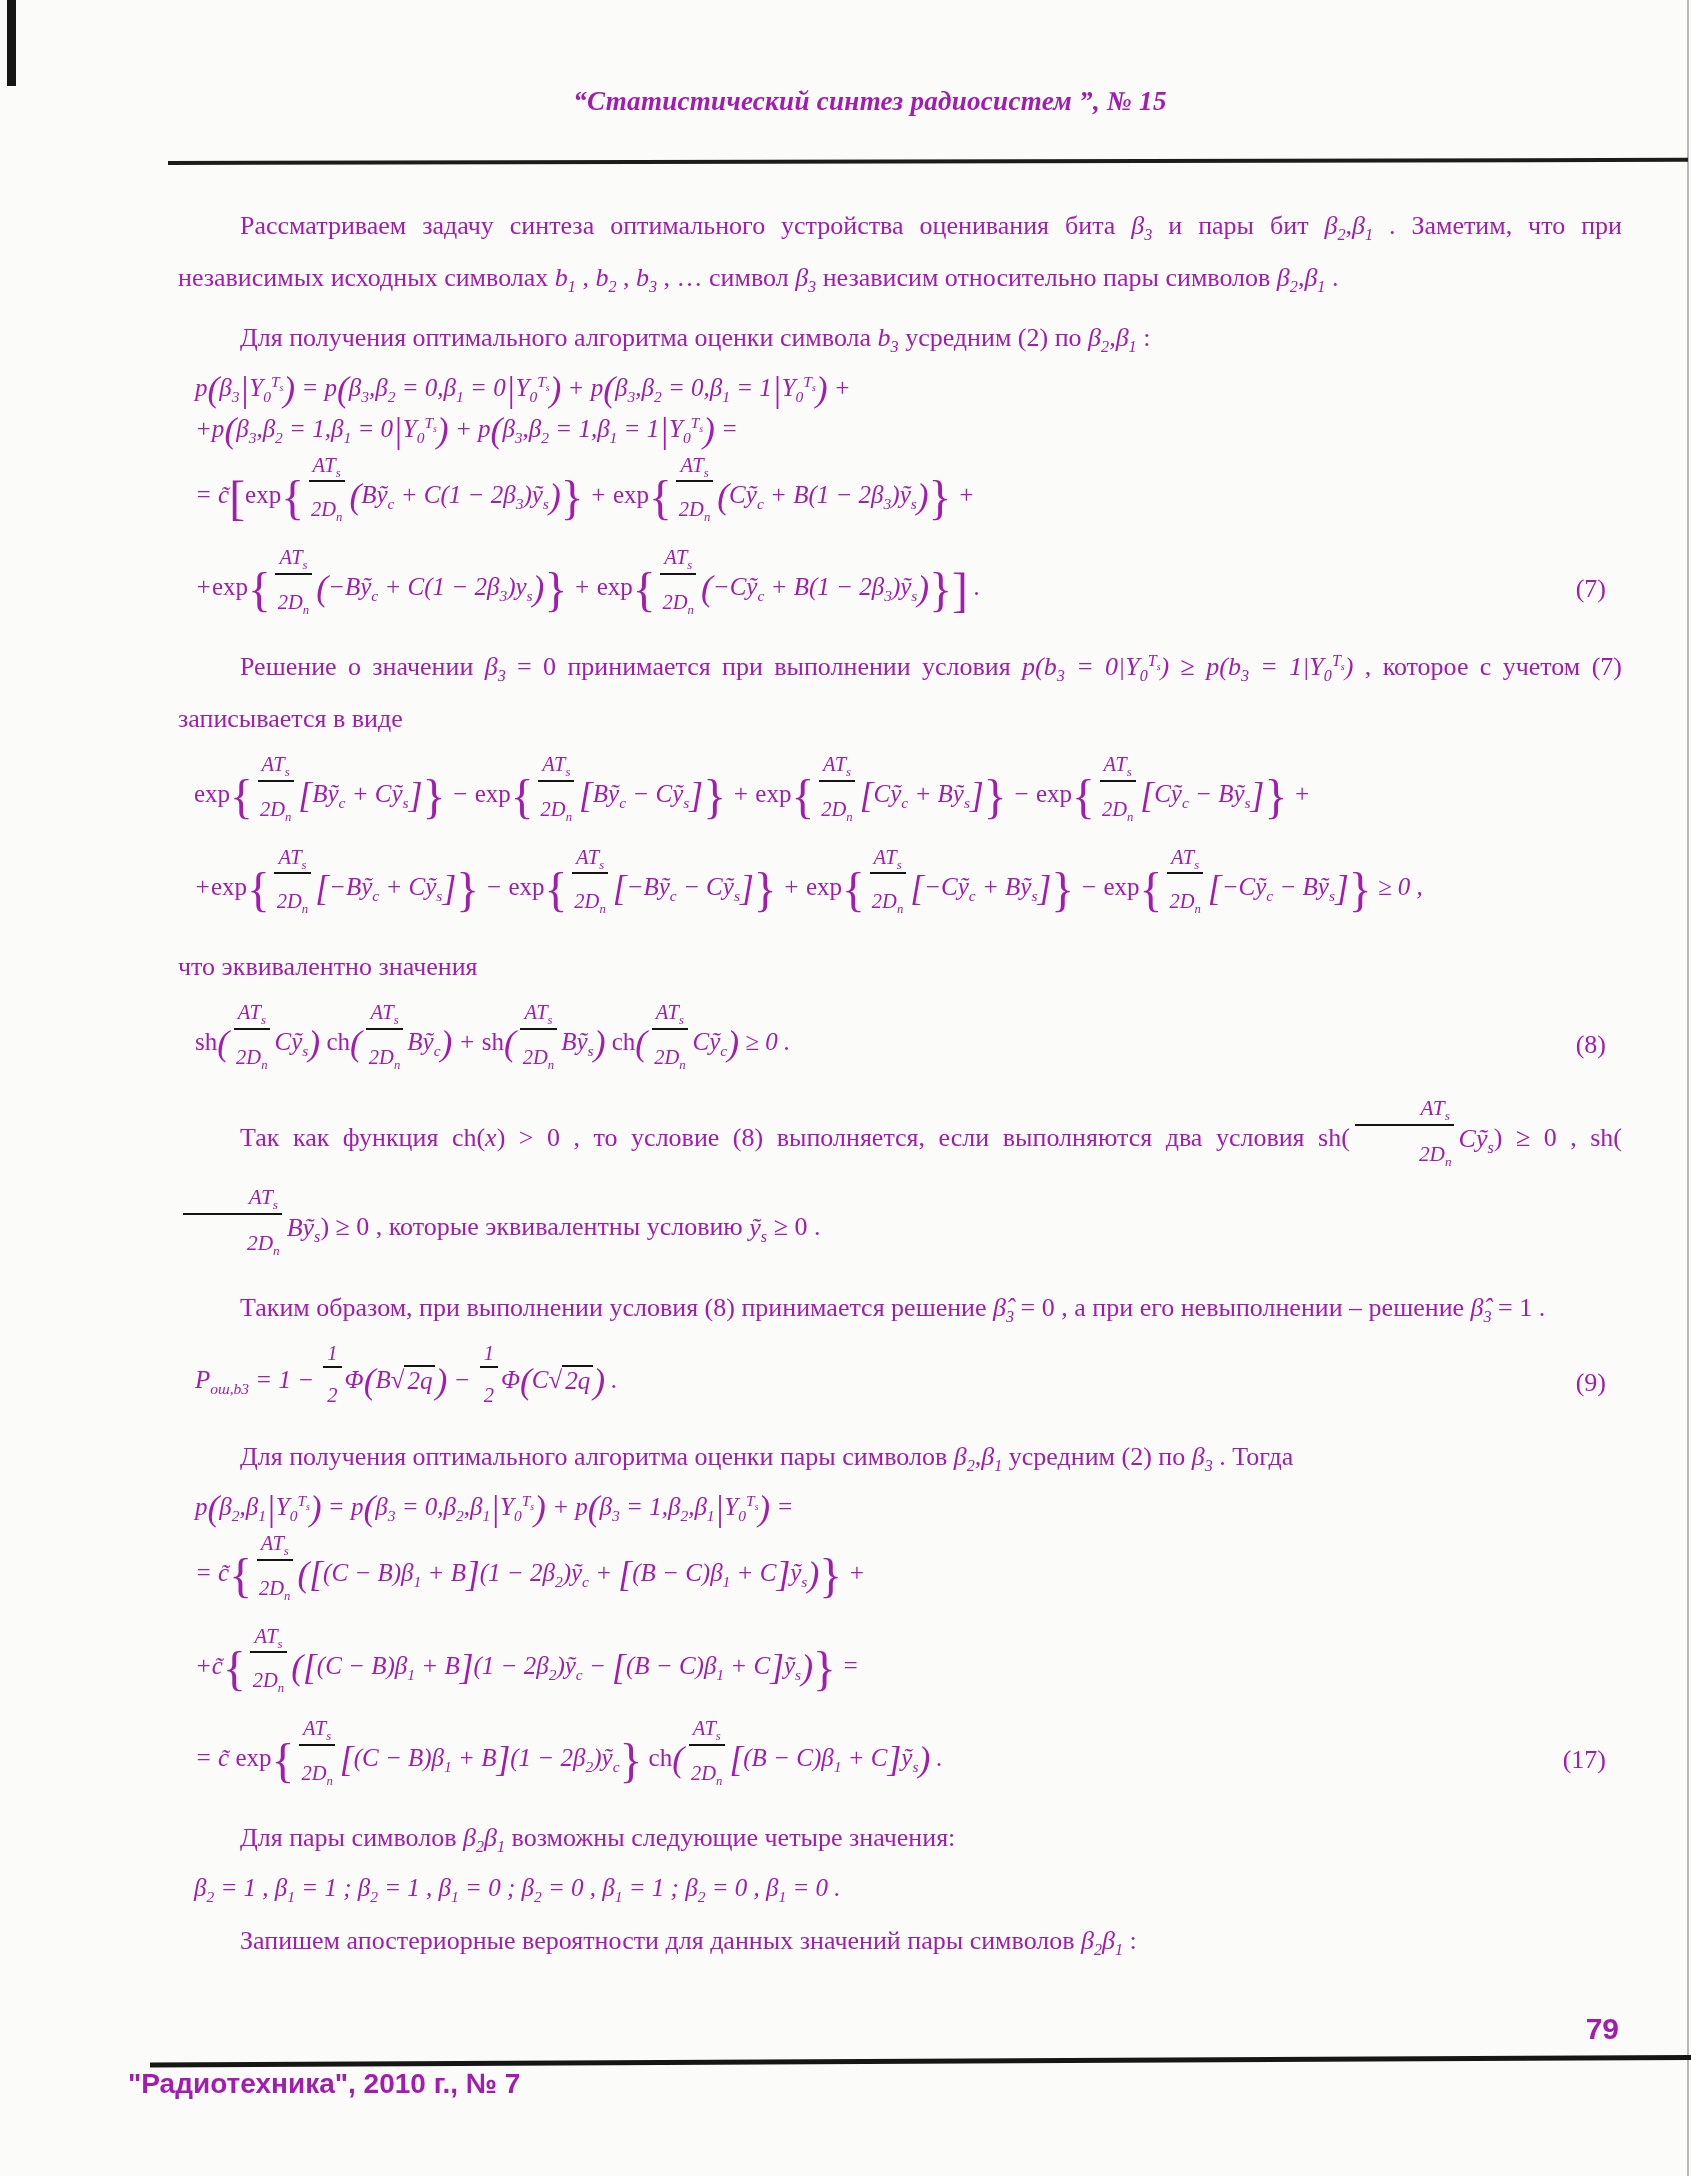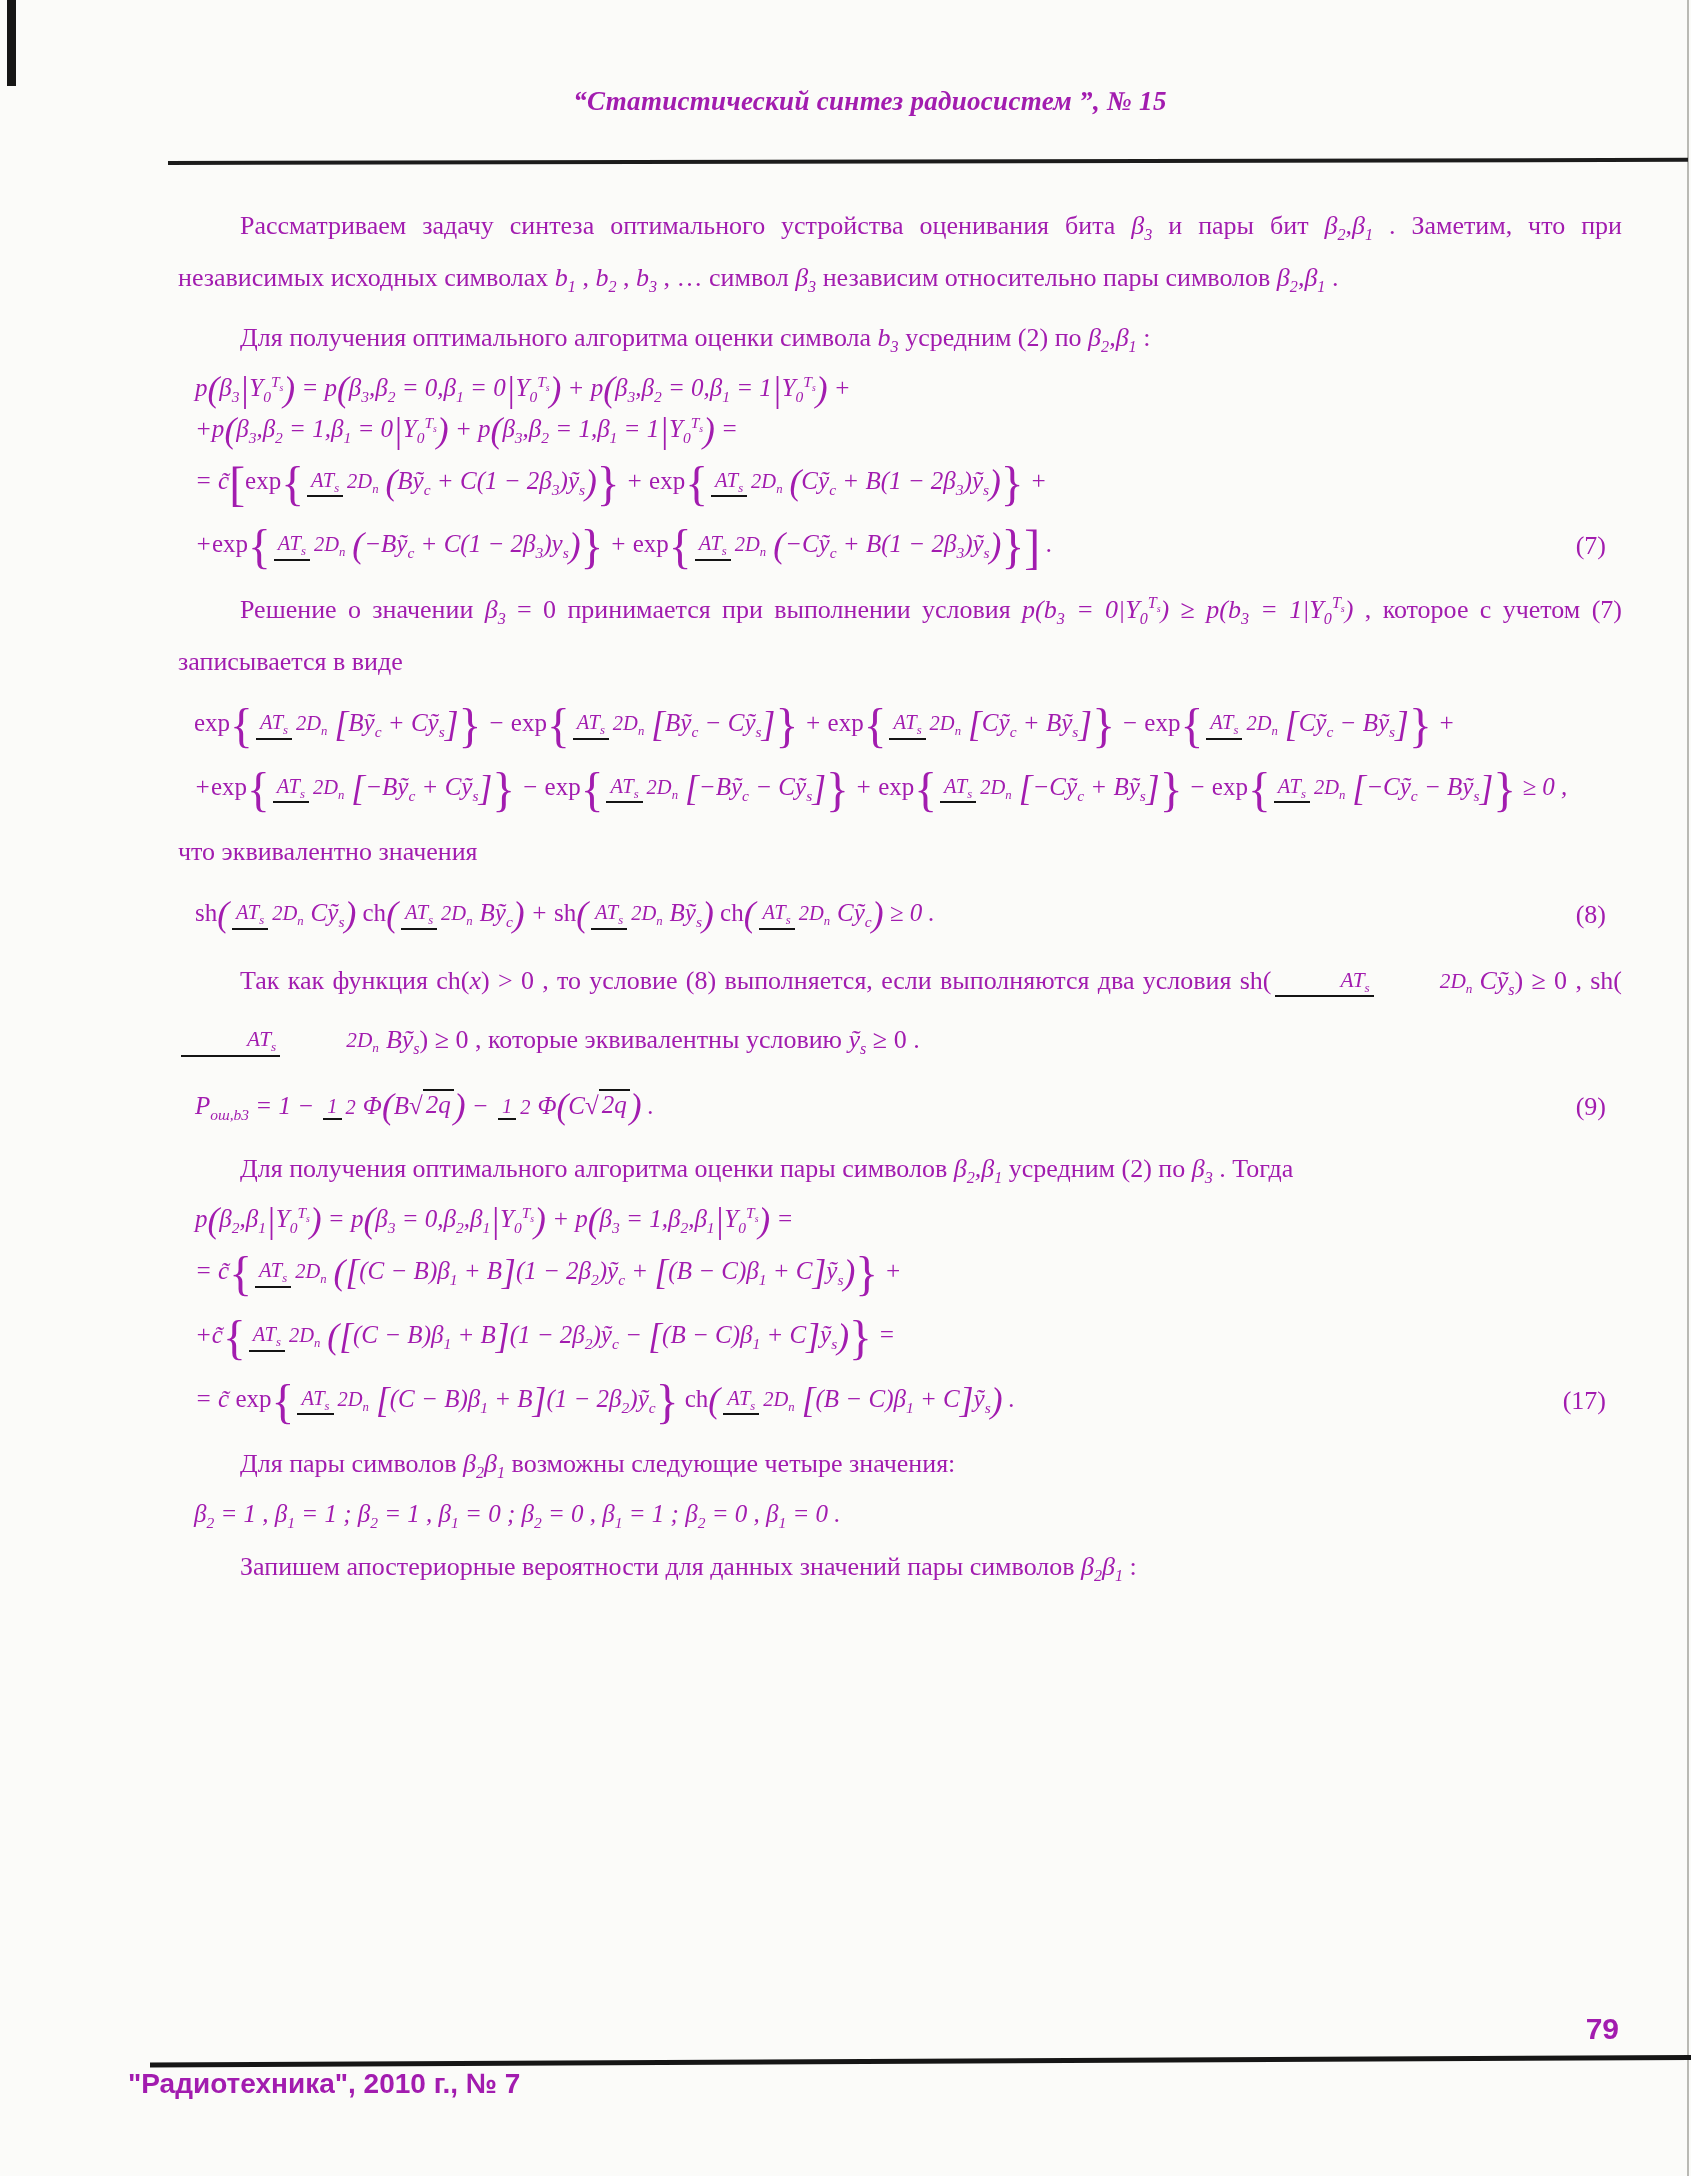--- a/index.html
+++ b/index.html
@@ -33,21 +33,21 @@
   .eqrow{
     display:flex;justify-content:space-between;align-items:center;
     margin:5px 0;white-space:nowrap;text-align:left;line-height:1.25;
   }
   .eq{font-style:italic;font-size:25px;margin-left:25px;}
   .eq.ind-sm{margin-left:24px;}
   .eqnum{font-style:normal;font-size:26px;flex:none;margin-right:24px;}
   .rm{font-style:normal;}
   sub,sup{font-size:0.62em;}
   .frac{
-    display:inline-flex;flex-direction:row;align-items:center;
+    display:inline-flex;flex-direction:column;align-items:center;
     vertical-align:middle;margin:0 3px;line-height:1.15;font-size:0.82em;justify-content:flex-end;
   }
   .frac .num{border-bottom:2px solid #141414;padding:0 4px;}
   .frac .den{padding:16px 4px;}
   .bigp{font-size:1.42em;line-height:1;vertical-align:-0.14em;}
   .bigb{font-size:1.9em;line-height:1;vertical-align:-0.22em;font-style:normal;}
   .sqrt .radi{border-top:2px solid #141414;padding:0 3px;}
   .page-num{
     position:absolute;top:2012px;right:72px;
     font-family:"Liberation Sans", sans-serif;font-weight:bold;font-size:30px;
@@ -156,20 +156,21 @@
       <span class="eqnum">(8)</span>
     </div>
 
     <p class="para">Так как функция ch(<span class="mt">x</span>) &gt; 0 , то условие (8) выполняется, если выполняются два условия sh(<span class="mt"><span class="frac">
             <span class="num">AT<sub>s</sub></span>
             <span class="den">2D<sub>n</sub></span>
           </span>Cỹ<sub>s</sub></span>) ≥ 0 , sh(<span class="mt"><span class="frac">
             <span class="num">AT<sub>s</sub></span>
             <span class="den">2D<sub>n</sub></span>
           </span>Bỹ<sub>s</sub></span>) ≥ 0 , которые эквивалентны условию <span class="mt">ỹ<sub>s</sub></span> ≥ 0 .</p>
+    <p class="para">Таким образом, при выполнении условия (8) принимается решение <span class="mt">β̂<sub>3</sub></span> = 0 , а при его невыполнении – решение <span class="mt">β̂<sub>3</sub></span> = 1 .</p>
 
     <div class="eqrow">
       <span class="eq">P<sub>ош,b3</sub> = 1 − <span class="frac">
             <span class="num">1</span>
             <span class="den">2</span>
           </span>Φ<span class="bigp">(</span>B<span class="sqrt">√<span class="radi">2q</span></span><span class="bigp">)</span> − <span class="frac">
             <span class="num">1</span>
             <span class="den">2</span>
           </span>Φ<span class="bigp">(</span>C<span class="sqrt">√<span class="radi">2q</span></span><span class="bigp">)</span> .</span>
       <span class="eqnum">(9)</span>

